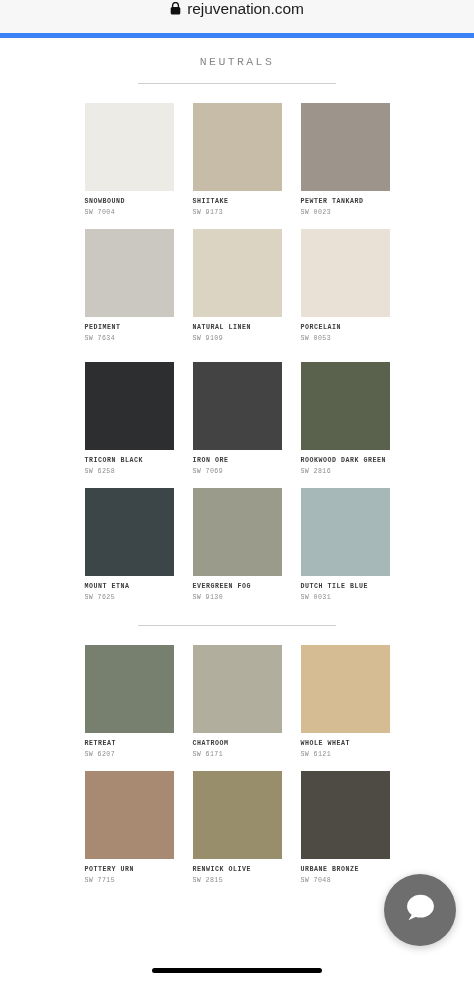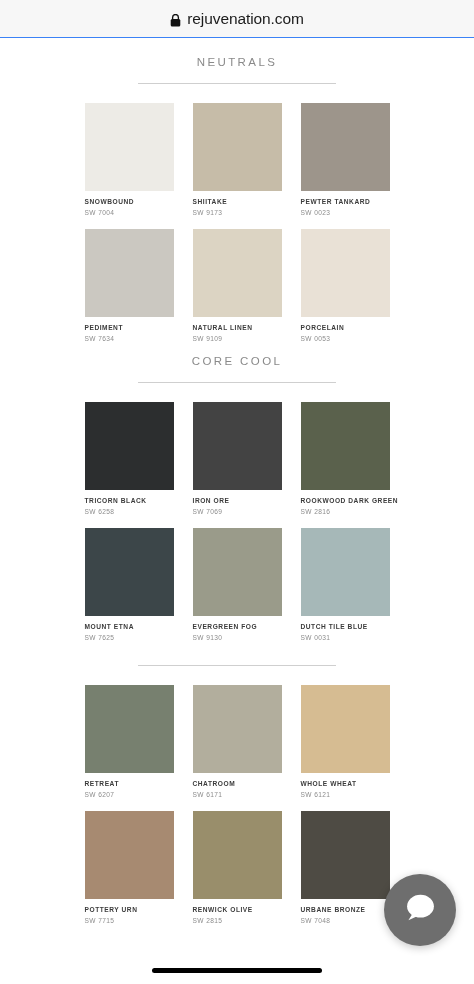--- a/index.html
+++ b/index.html
@@ -14,23 +14,23 @@
     font-family: "Liberation Sans", sans-serif;
     background: #ffffff;
     position: relative;
   }
 
   
   .browser-bar {
     height: 38px;
     width: 474px;
     background: #f7f7f7;
-    border-bottom: 1px solid #3b82f6;
+    border-bottom: 5px solid #3b82f6;
     display: flex;
-    align-items: center;
+    align-items: flex-start;
     justify-content: center;
     gap: 6px;
   }
 
   .lock-icon {
     display: inline-block;
     width: 11px;
     height: 13px;
     position: relative;
     top: 1px;
@@ -44,20 +44,21 @@
   }
 
   
   .page {
     width: 474px;
     height: 946px;
     background: #ffffff;
     padding-top: 6px;
     position: relative;
     overflow: hidden;
+    font-family: Liberation Mono, monospace;
   }
 
   .section { width: 474px; }
 
   .section-head {
     text-align: center;
     padding-top: 10px;
   }
 
   .section-title {
@@ -192,24 +193,20 @@
             <span class="swatch-code">SW 9109</span>
           </div>
           <div class="swatch-cell">
             <span class="swatch-chip" style="background: rgb(233, 225, 214);"></span>
             <span class="swatch-name">PORCELAIN</span>
             <span class="swatch-code">SW 0053</span>
           </div>
         </div>
       </div>
       <div class="section">
-        <div class="section-head">
-          <span class="section-title">CORE COOL</span>
-          <div class="section-rule"></div>
-        </div>
         <div class="swatch-grid">
           <div class="swatch-cell">
             <span class="swatch-chip" style="background: rgb(44, 46, 47);"></span>
             <span class="swatch-name">TRICORN BLACK</span>
             <span class="swatch-code">SW 6258</span>
           </div>
           <div class="swatch-cell">
             <span class="swatch-chip" style="background: rgb(67, 67, 67);"></span>
             <span class="swatch-name">IRON ORE</span>
             <span class="swatch-code">SW 7069</span>

